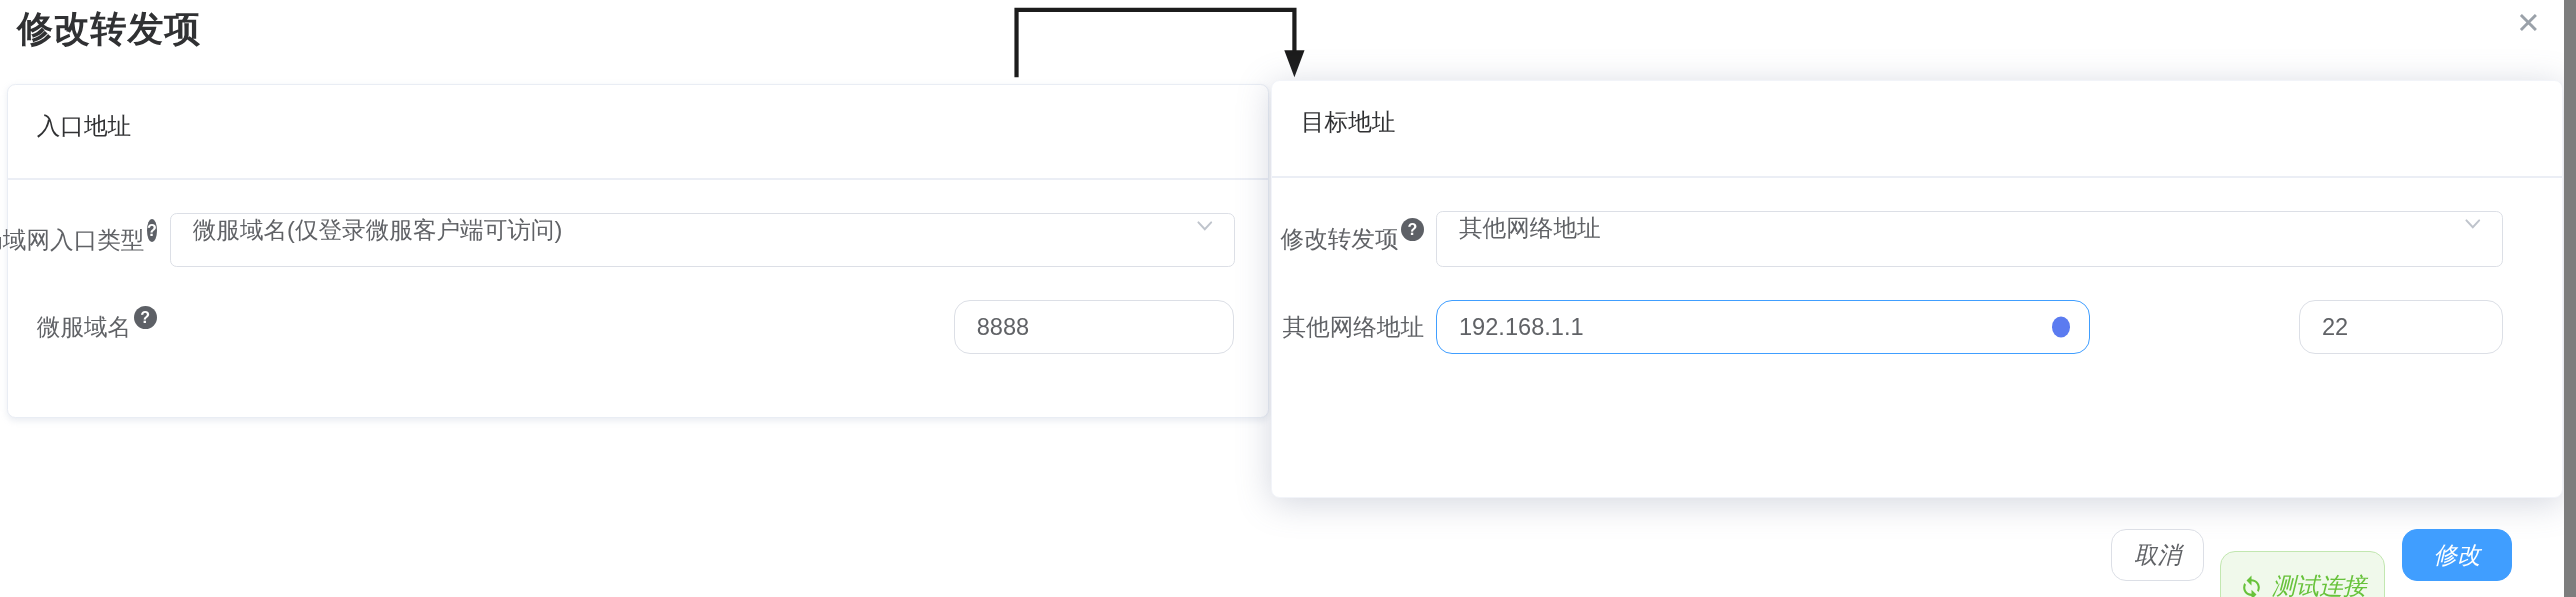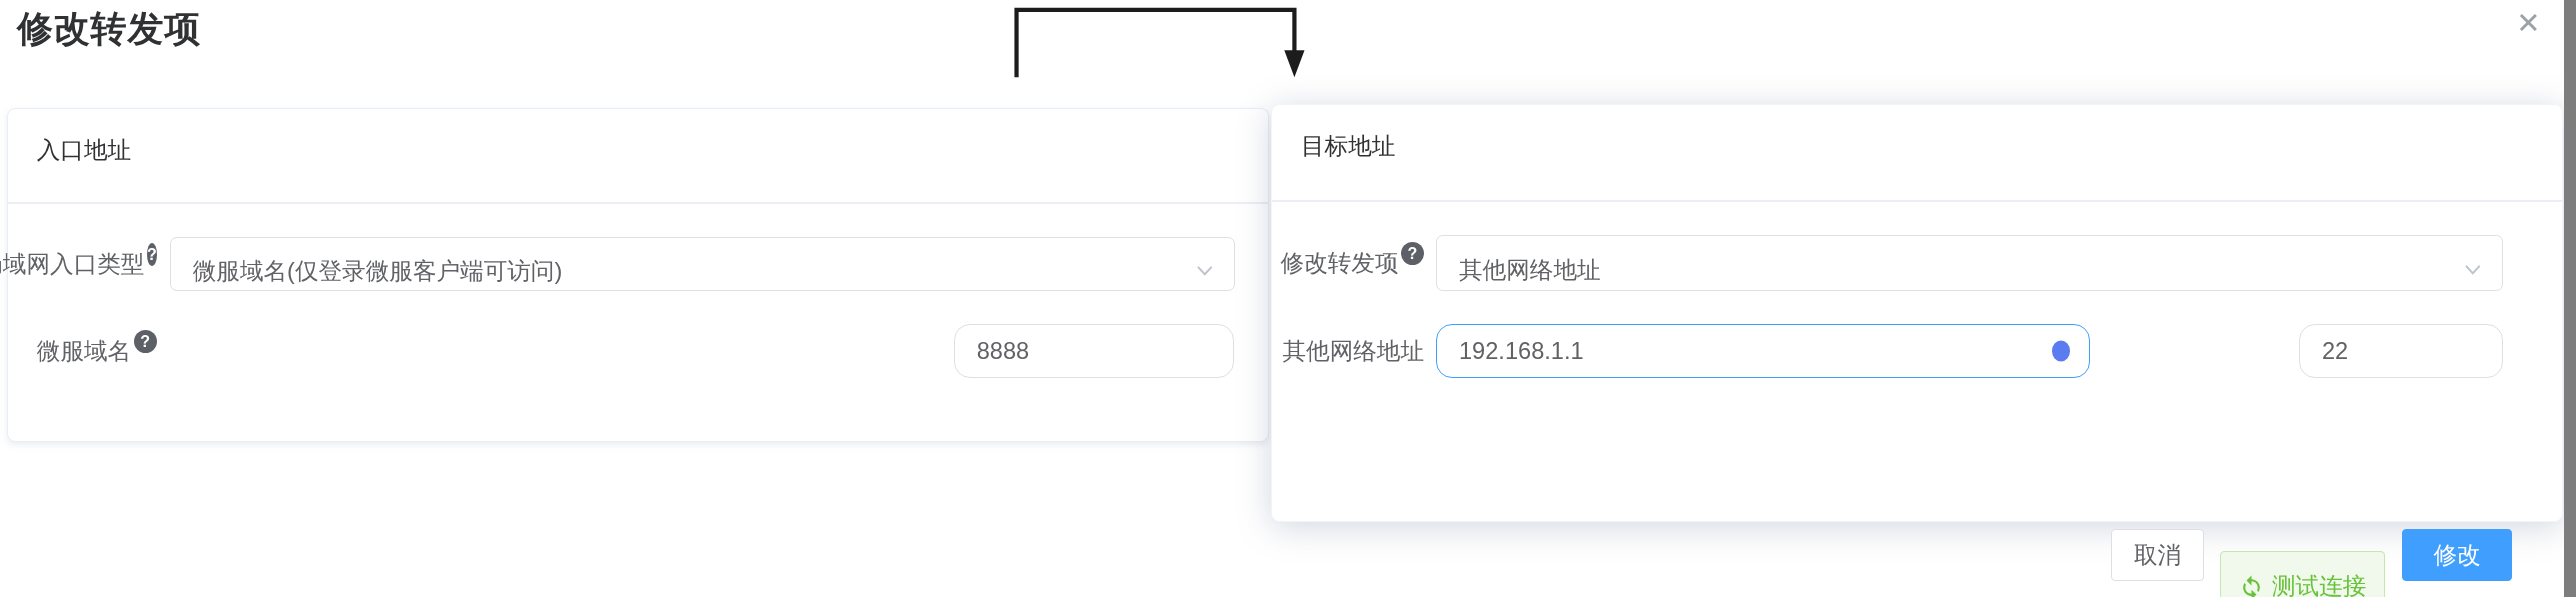--- a/index.html
+++ b/index.html
@@ -5,47 +5,47 @@
   html,body{margin:0;padding:0;background:#fff;}
   .stage{position:relative;width:2576px;height:598px;background:#fff;overflow:hidden;
          font-family:"Liberation Sans","DejaVu Sans",sans-serif;color:var(--c-text_regular,#606266);}
   .dialog-title{position:absolute;left:17px;top:5px;font-size:36px;font-weight:600;
                 color:var(--c-text_primary,#303133);letter-spacing:0.8px;}
   .close{position:absolute;left:2510px;top:5px;width:37px;height:37px;font-size:29px;line-height:37px;
          text-align:center;color:#9aa1a9;cursor:pointer;font-weight:300;}
   .mask-strip{position:absolute;right:0;top:0;width:11.8px;height:598px;background:var(--c-mask_strip,#7d7d7d);}
   .arrow-svg{position:absolute;left:998px;top:3.4px;}
 
-  .panel{position:absolute;background:#fff;border-radius:8.4px;box-sizing:border-box;margin-top:24px;}
+  .panel{position:absolute;background:#fff;border-radius:8.4px;box-sizing:border-box;}
   .panel.left{left:6.7px;top:84px;width:1262px;height:334px;border:1.7px solid #e9edf4;
               box-shadow:0 2.5px 6.7px rgba(160,172,196,0.22);}
   .panel.right{left:1271px;top:80px;width:1292px;height:418px;
                box-shadow:0 5px 34px rgba(96,108,140,0.28);border:0.8px solid #f2f4f9;}
   .panel-title{position:absolute;left:29px;top:25px;font-size:23.6px;color:var(--c-text_primary,#303133);}
   .divider{position:absolute;left:0;right:0;height:1.7px;background:var(--c-divider,#ebeef5);}
 
   .row{position:absolute;left:0;right:0;}
   .lbl{position:absolute;top:0;height:100%;display:flex;align-items:center;justify-content:flex-end;
        font-size:23.6px;color:var(--c-text_regular,#606266);white-space:nowrap;}
   .help{display:inline-block;width:23px;height:23px;border-radius:50%;background:#5d6066;color:#fff;
         font-size:16px;line-height:23px;text-align:center;margin-left:2.5px;transform:translateY(-10px);
         font-weight:700;cursor:pointer;}
   .box{position:absolute;top:0;height:100%;box-sizing:border-box;border:1.7px solid var(--c-border,#dcdfe6);
        border-radius:6.7px;background:#fff;font-size:23.6px;color:var(--c-text_regular,#606266);}
-  .select{display:flex;align-items:center;justify-content:space-between;padding:13px 17px 0 22px;cursor:pointer;}
+  .select{display:flex;justify-content:space-between;padding:0 17px 0 22px;cursor:pointer;}
   .select .sel-text{overflow:hidden;white-space:nowrap;}
   input.box{padding:0 22px;outline:none;width:auto;border-radius:16px;}
   input.focused{border-color:var(--c-primary,#409eff);}
   .ip-wrap{position:absolute;top:0;height:100%;}
   .ip-wrap input{position:absolute;left:0;top:0;width:100%;height:100%;}
   .status-dot{position:absolute;right:20px;top:50%;transform:translateY(-50%);width:18.5px;height:21px;
               border-radius:50%;background:var(--c-dot,#5b7bf0);}
 
   .footer-btn{position:absolute;display:flex;align-items:center;justify-content:center;gap:8.4px;
-              border-radius:4px;font-size:23.6px;box-sizing:border-box;cursor:pointer;}
+              border-radius:15px;font-size:23.6px;box-sizing:border-box;cursor:pointer;font-style:italic;}
   .btn-cancel{left:2111px;top:529px;width:93px;height:52px;background:#fff;
               border:1.7px solid var(--c-border,#dcdfe6);color:var(--c-text_regular,#606266);}
   .btn-test{left:2220px;top:551px;width:165px;height:70px;background:var(--c-success_bg,#f0f9eb);
             border:1.7px solid var(--c-success_border,#c2e7b0);color:var(--c-success,#67c23a);}
   .btn-submit{left:2402px;top:529px;width:110px;height:52px;background:var(--c-primary,#409eff);
               border:1.7px solid var(--c-primary,#409eff);color:#fff;}
   .chev{flex:0 0 auto;}
 </style>
 </head>
 <body>

